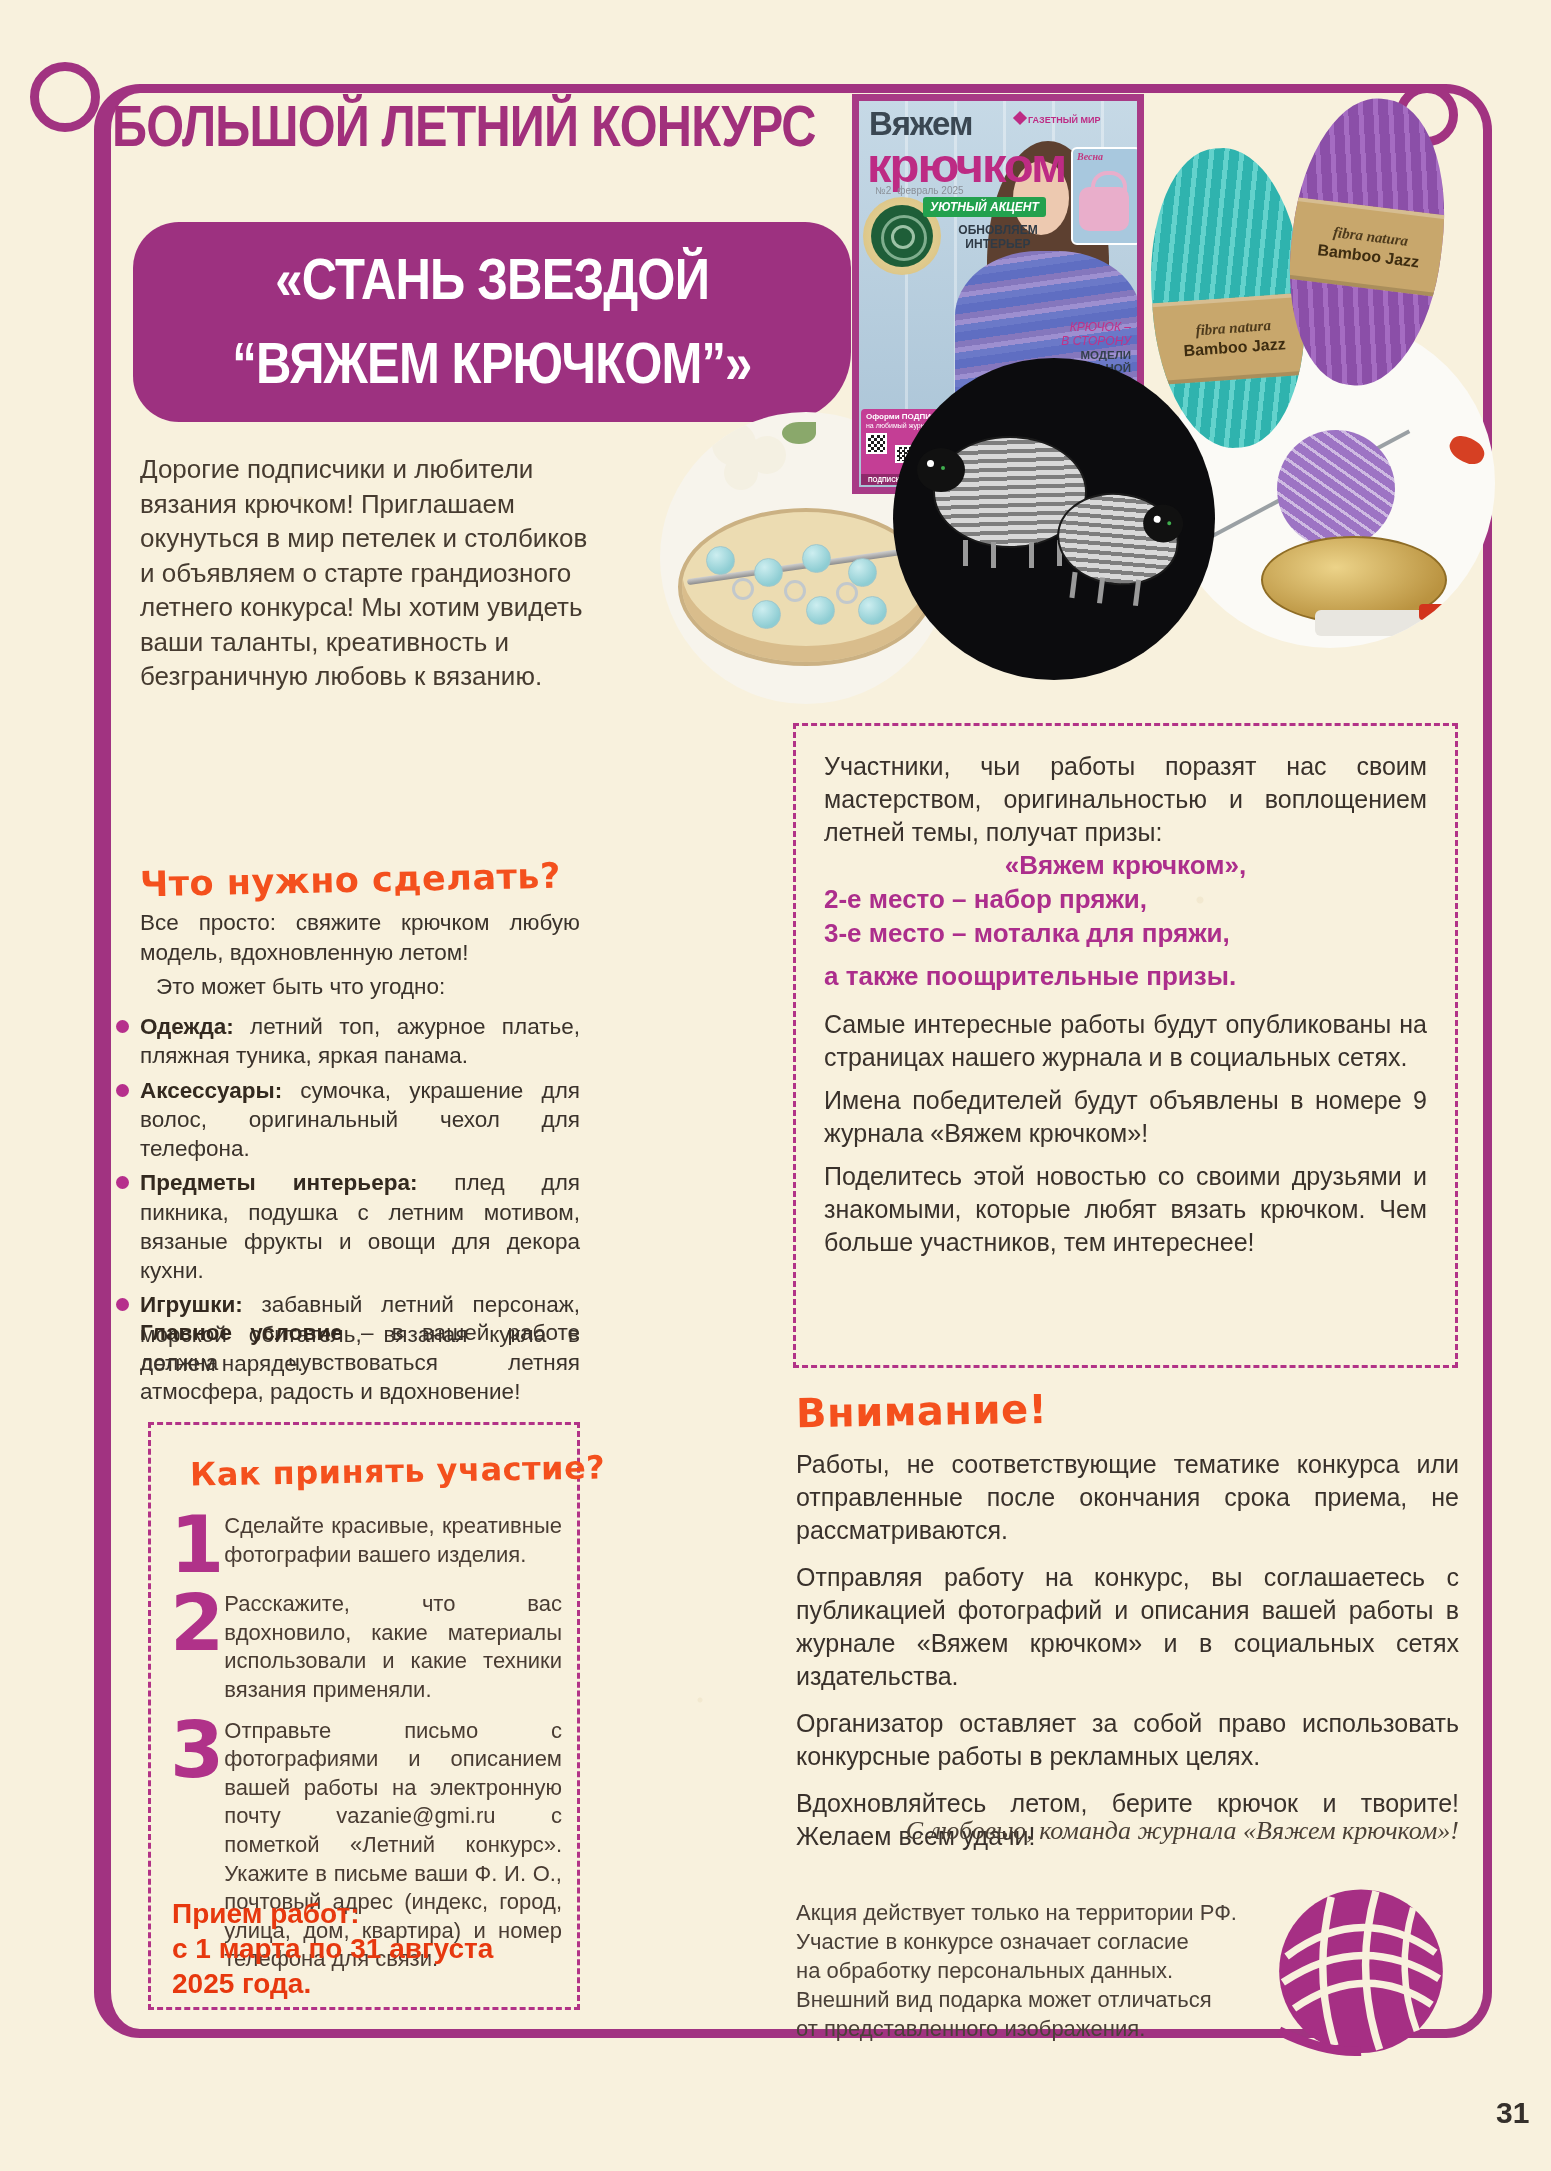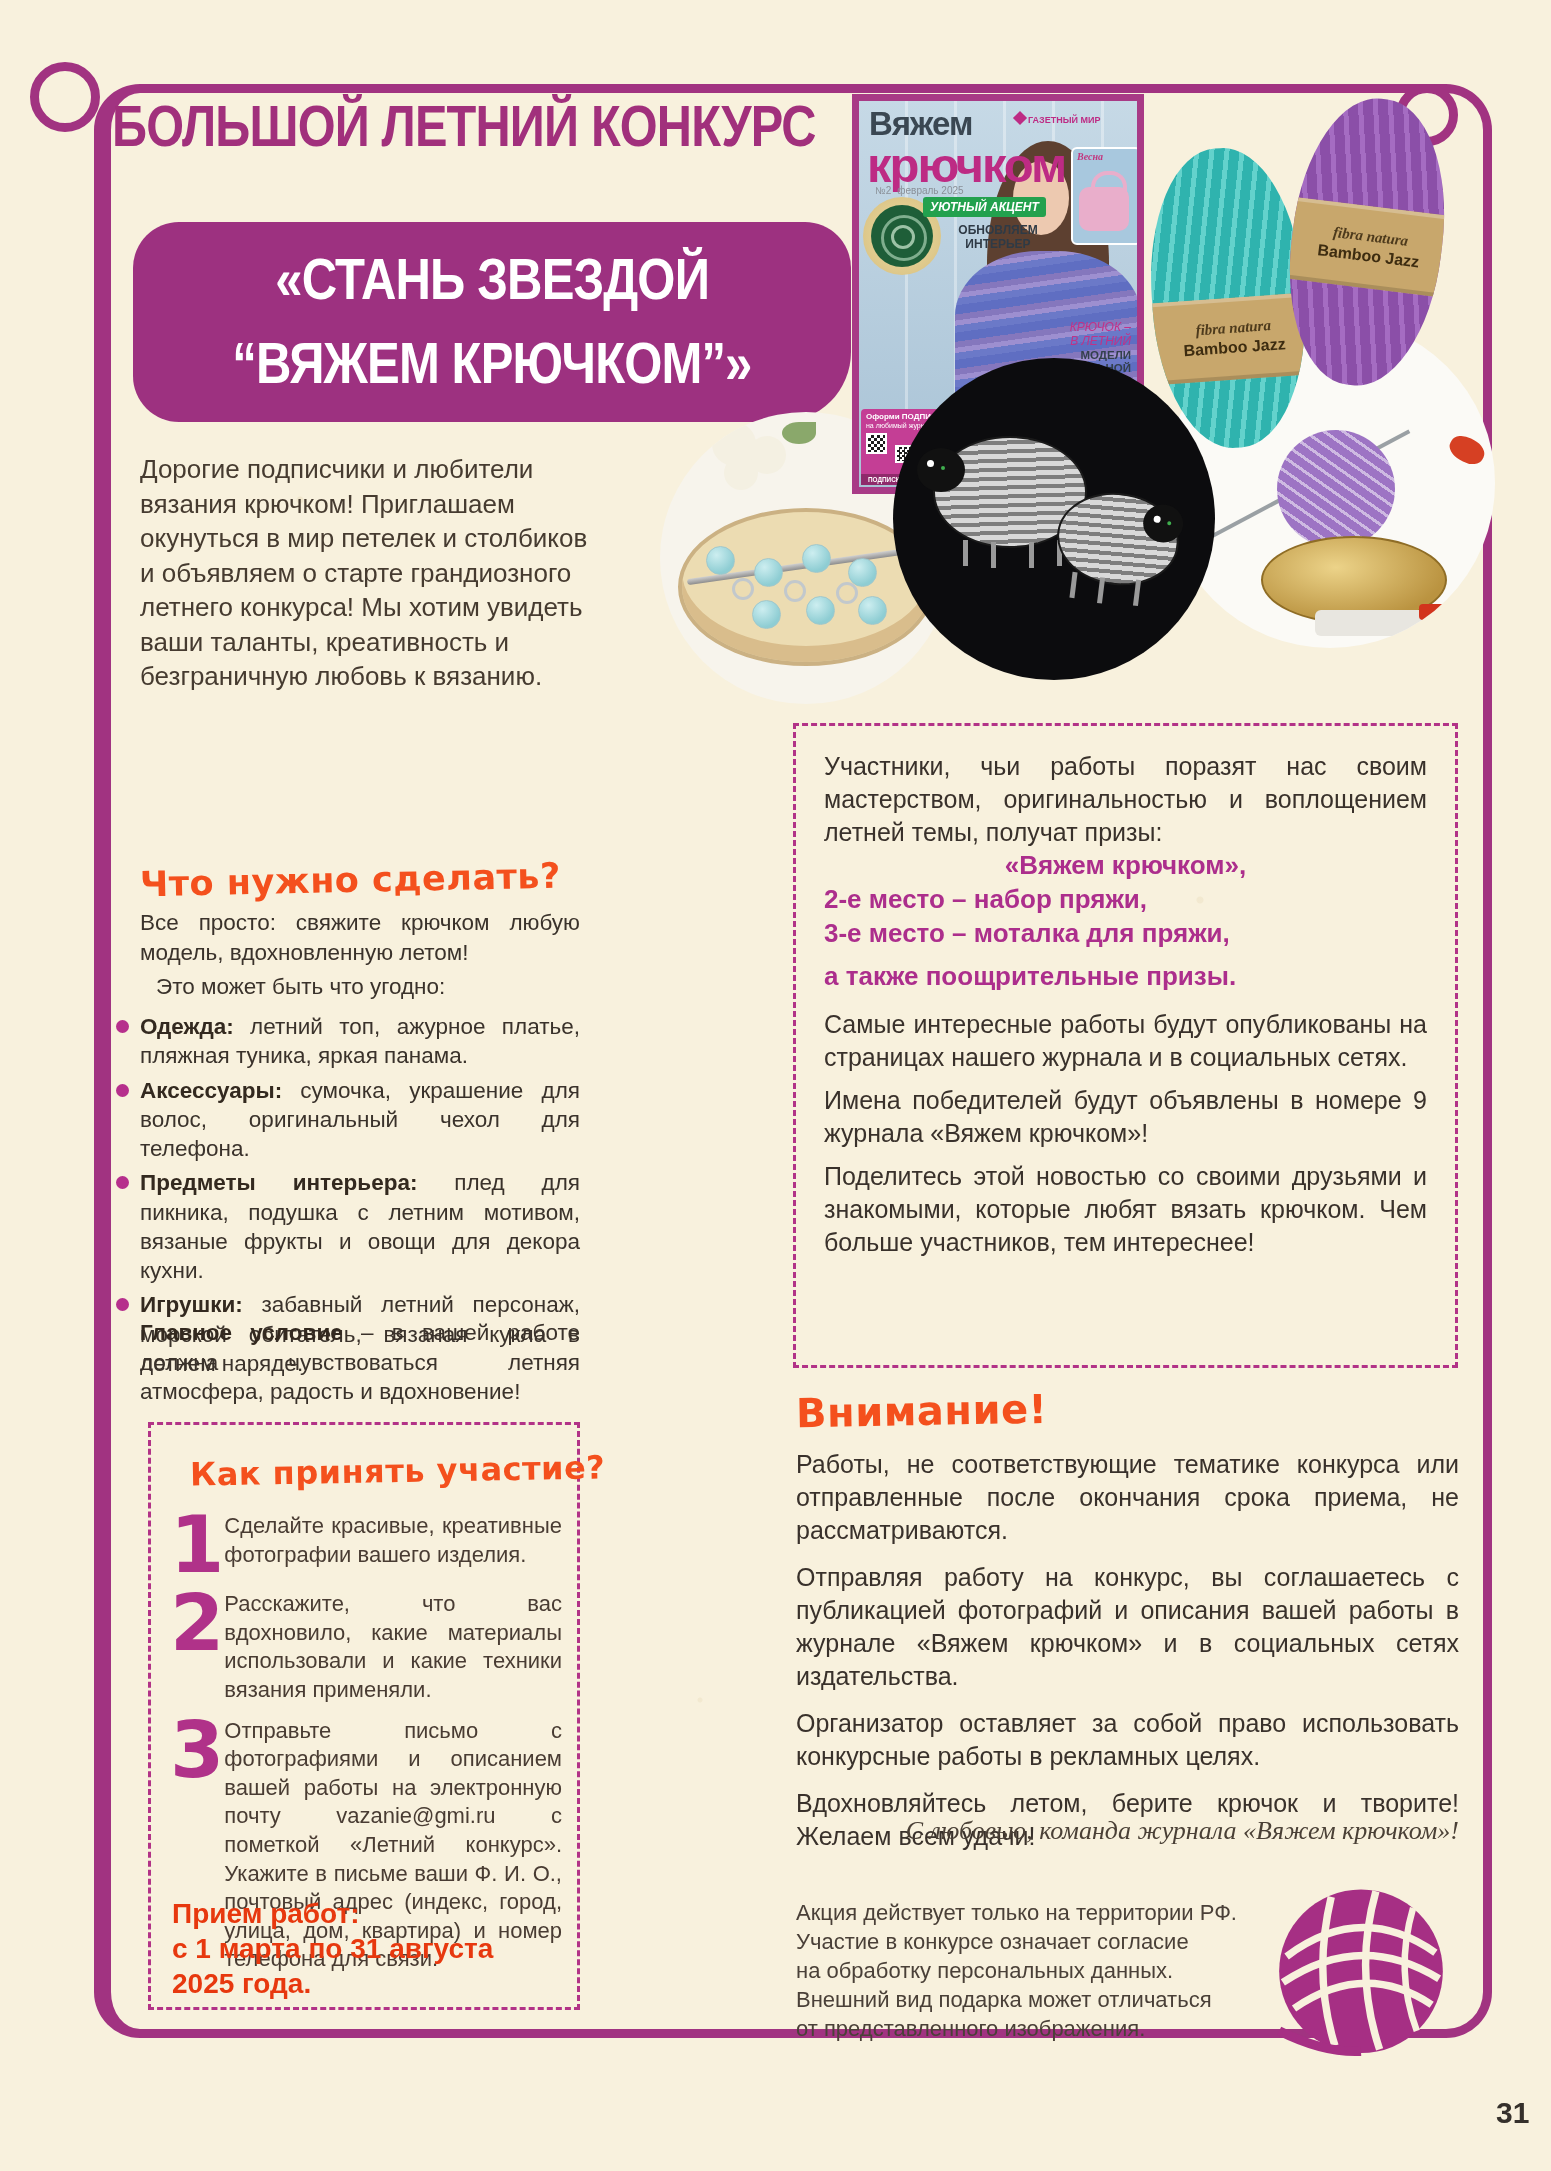--- a/index.html
+++ b/index.html
@@ -302,21 +302,21 @@
   <div class="shell-badge">
       <div class="shell"></div>
     </div>
   <div class="cozy-badge">УЮТНЫЙ АКЦЕНТ</div>
   <div class="interior">
     <div>ОБНОВЛЯЕМ</div>
     <div>ИНТЕРЬЕР</div>
   </div>
   <div class="hook-note">
     <div class="m">КРЮЧОК –</div>
-    <div class="m">В ЛЕТНИЙ</div>
+    <div class="m">В СТОРОНУ</div>
     <div class="d">МОДЕЛИ</div>
     <div class="d">ИЗ ПЕТЕЛЬНОЙ</div>
     <div class="d">ПРЯЖИ</div>
   </div>
   <div class="badge20">
     <span class="n">20</span>
     <span class="s">МОДЕЛЕЙ</span>
   </div>
   <div class="course1">КУРС</div>
   <div class="course2">на весну</div>

